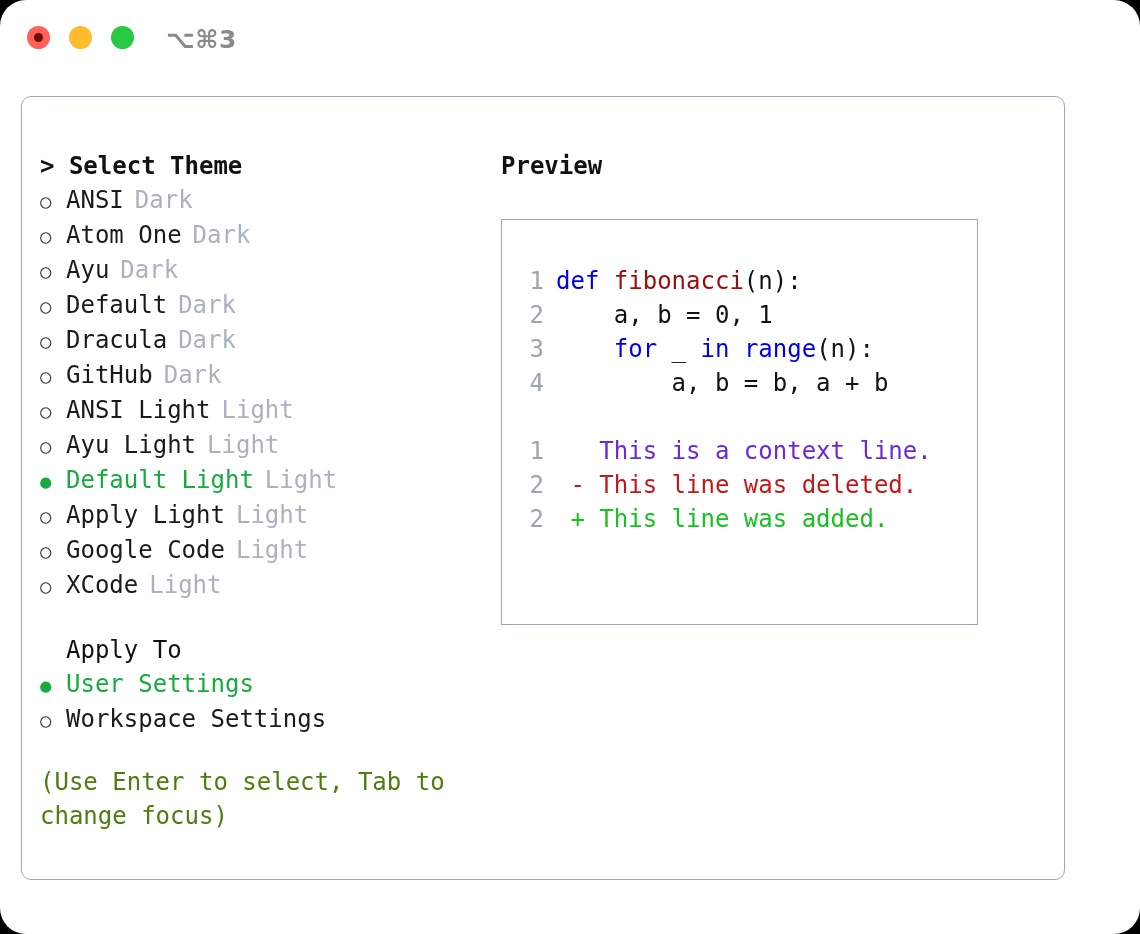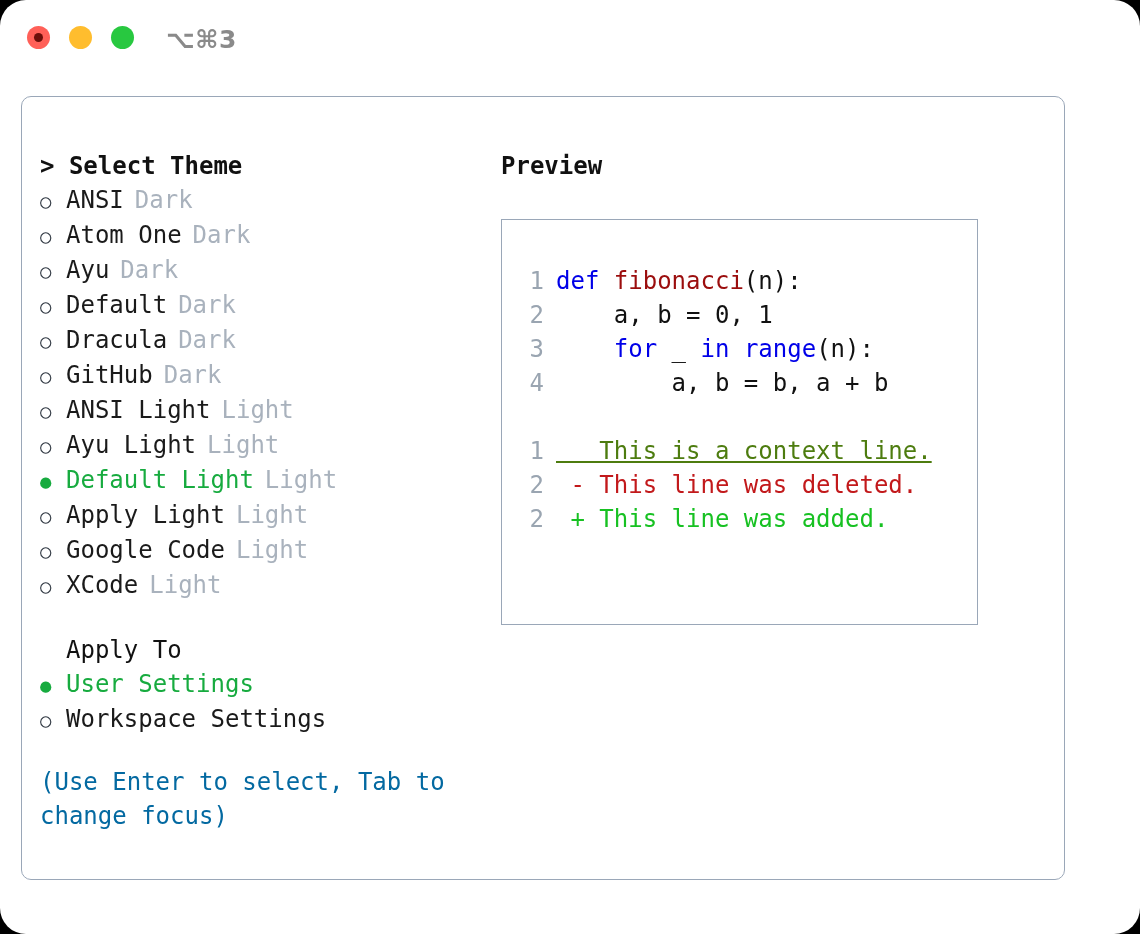--- a/index.html
+++ b/index.html
@@ -135,21 +135,21 @@
     color: #111111;
     white-space: pre;
     padding-left: 26px;
   }
   .gap-block { height: 30px; }
   .gap-small { height: 28px; }
 
   .hint {
     font-size: 24px;
     line-height: 34px;
-    color: #0369a1;
+    color: #4d7c0f;
     width: 415px;
     white-space: pre-wrap;
     word-break: normal;
   }
 
   
   .right-col {
     position: absolute;
     left: 479px;
     top: 52px;
@@ -184,21 +184,21 @@
   .lineno {
     display: inline-block;
     width: 30px;
     text-align: right;
     color: #9aa5b1;
     margin-right: 12px;
   }
   .kw  { color: #0000e8; }
   .fn  { color: #9b0d0d; }
   .txt { color: #111111; }
-  .ctx { color: #4d7c0f; text-decoration: underline; }
+  .ctx { color: #6d28d9; }
   .del { color: #c2191b; }
   .add { color: #17c122; }
   .diff-gap { height: 34px; }
 </style>
 </head>
 <body>
 
 <div class="window">
 
   <div class="titlebar">

